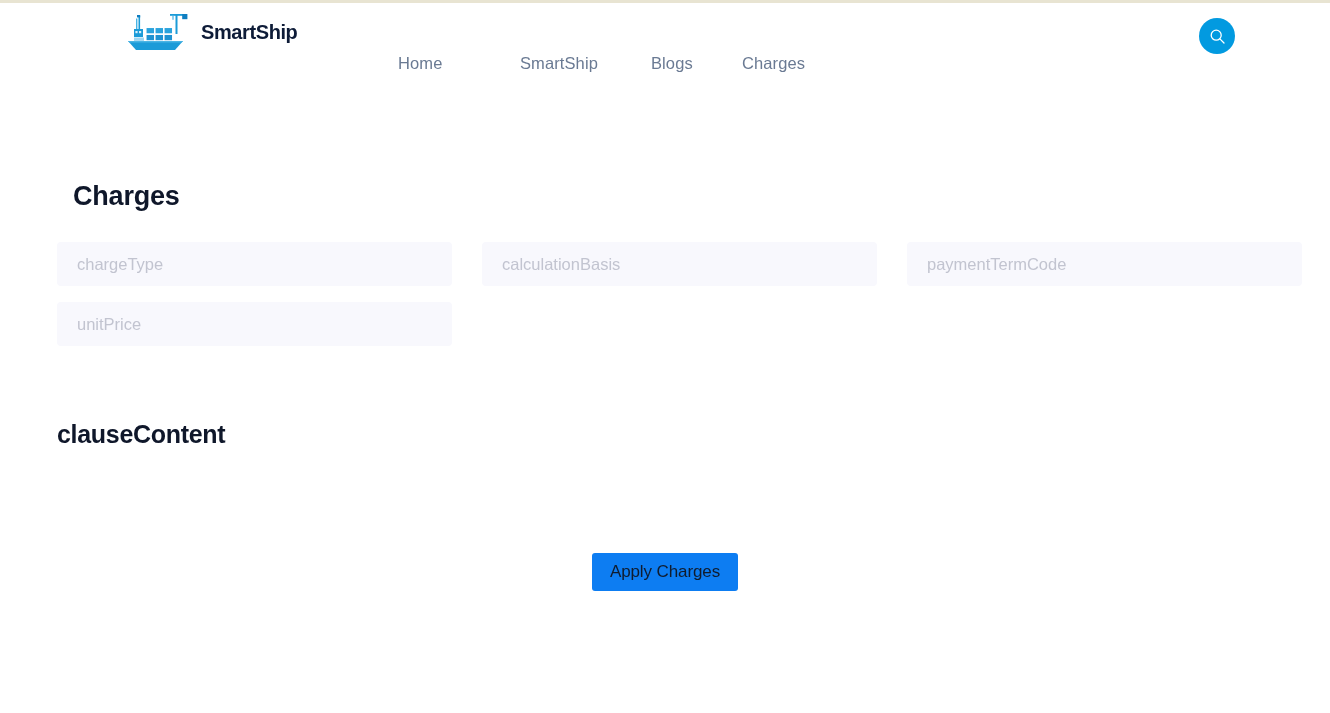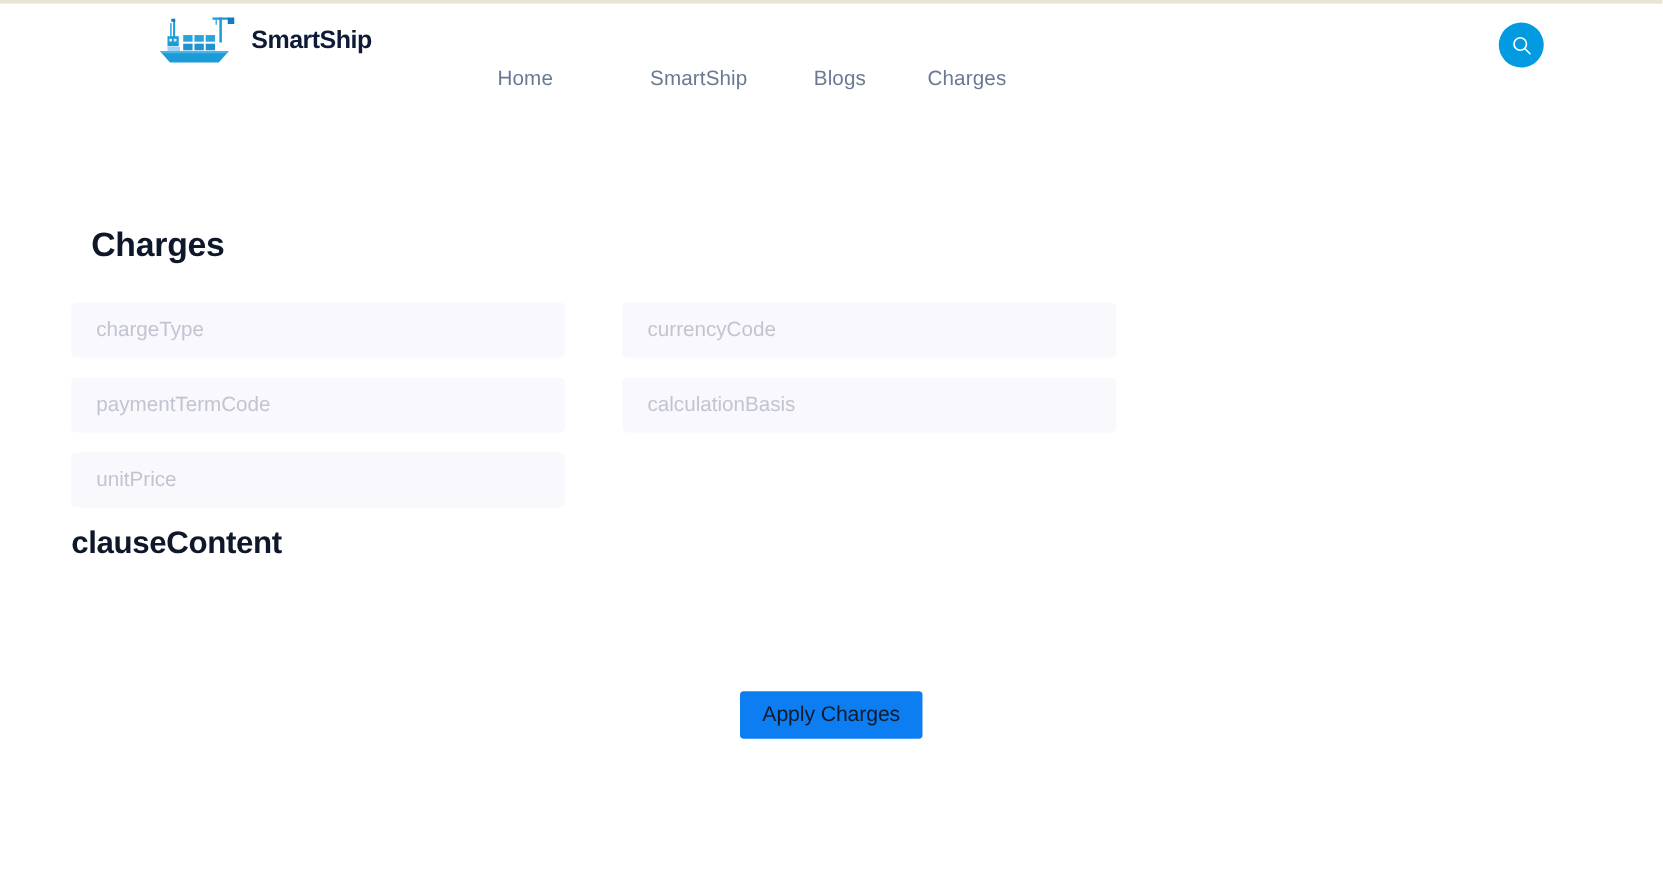--- a/index.html
+++ b/index.html
@@ -139,21 +139,21 @@
     letter-spacing: -0.3px;
   }
 
   .field-grid {
     position: absolute;
     left: 57px;
     top: 176px;
     width: 1247px;
     display: flex;
     flex-wrap: wrap;
-    gap: 16px 46px;
+    gap: 16px 30px;
   }
 
   .field {
     width: 395px;
     height: 44px;
     background: #f8f8fd;
     border: none;
     border-radius: 4px;
     padding: 0 20px;
     font-family: "Liberation Sans", sans-serif;
@@ -264,23 +264,22 @@
     </button>
 
   </header>
 
   <main class="content">
 
     <h2 class="section-title title-charges">Charges</h2>
 
     <div class="field-grid">
       <input class="field" type="text" placeholder="chargeType" style="">
-      <input class="field" type="text" placeholder="currencyCode" style="">
+      <input class="field" type="text" placeholder="calculationBasis" style="">
       <input class="field" type="text" placeholder="paymentTermCode" style="">
-      <input class="field" type="text" placeholder="calculationBasis" style="">
       <input class="field" type="text" placeholder="unitPrice" style="">
     </div>
 
     <h2 class="section-title title-carrier-clauses">clauseContent</h2>
 
 
     <div class="apply-row">
       <button class="apply-button">Apply Charges</button>
     </div>
 

